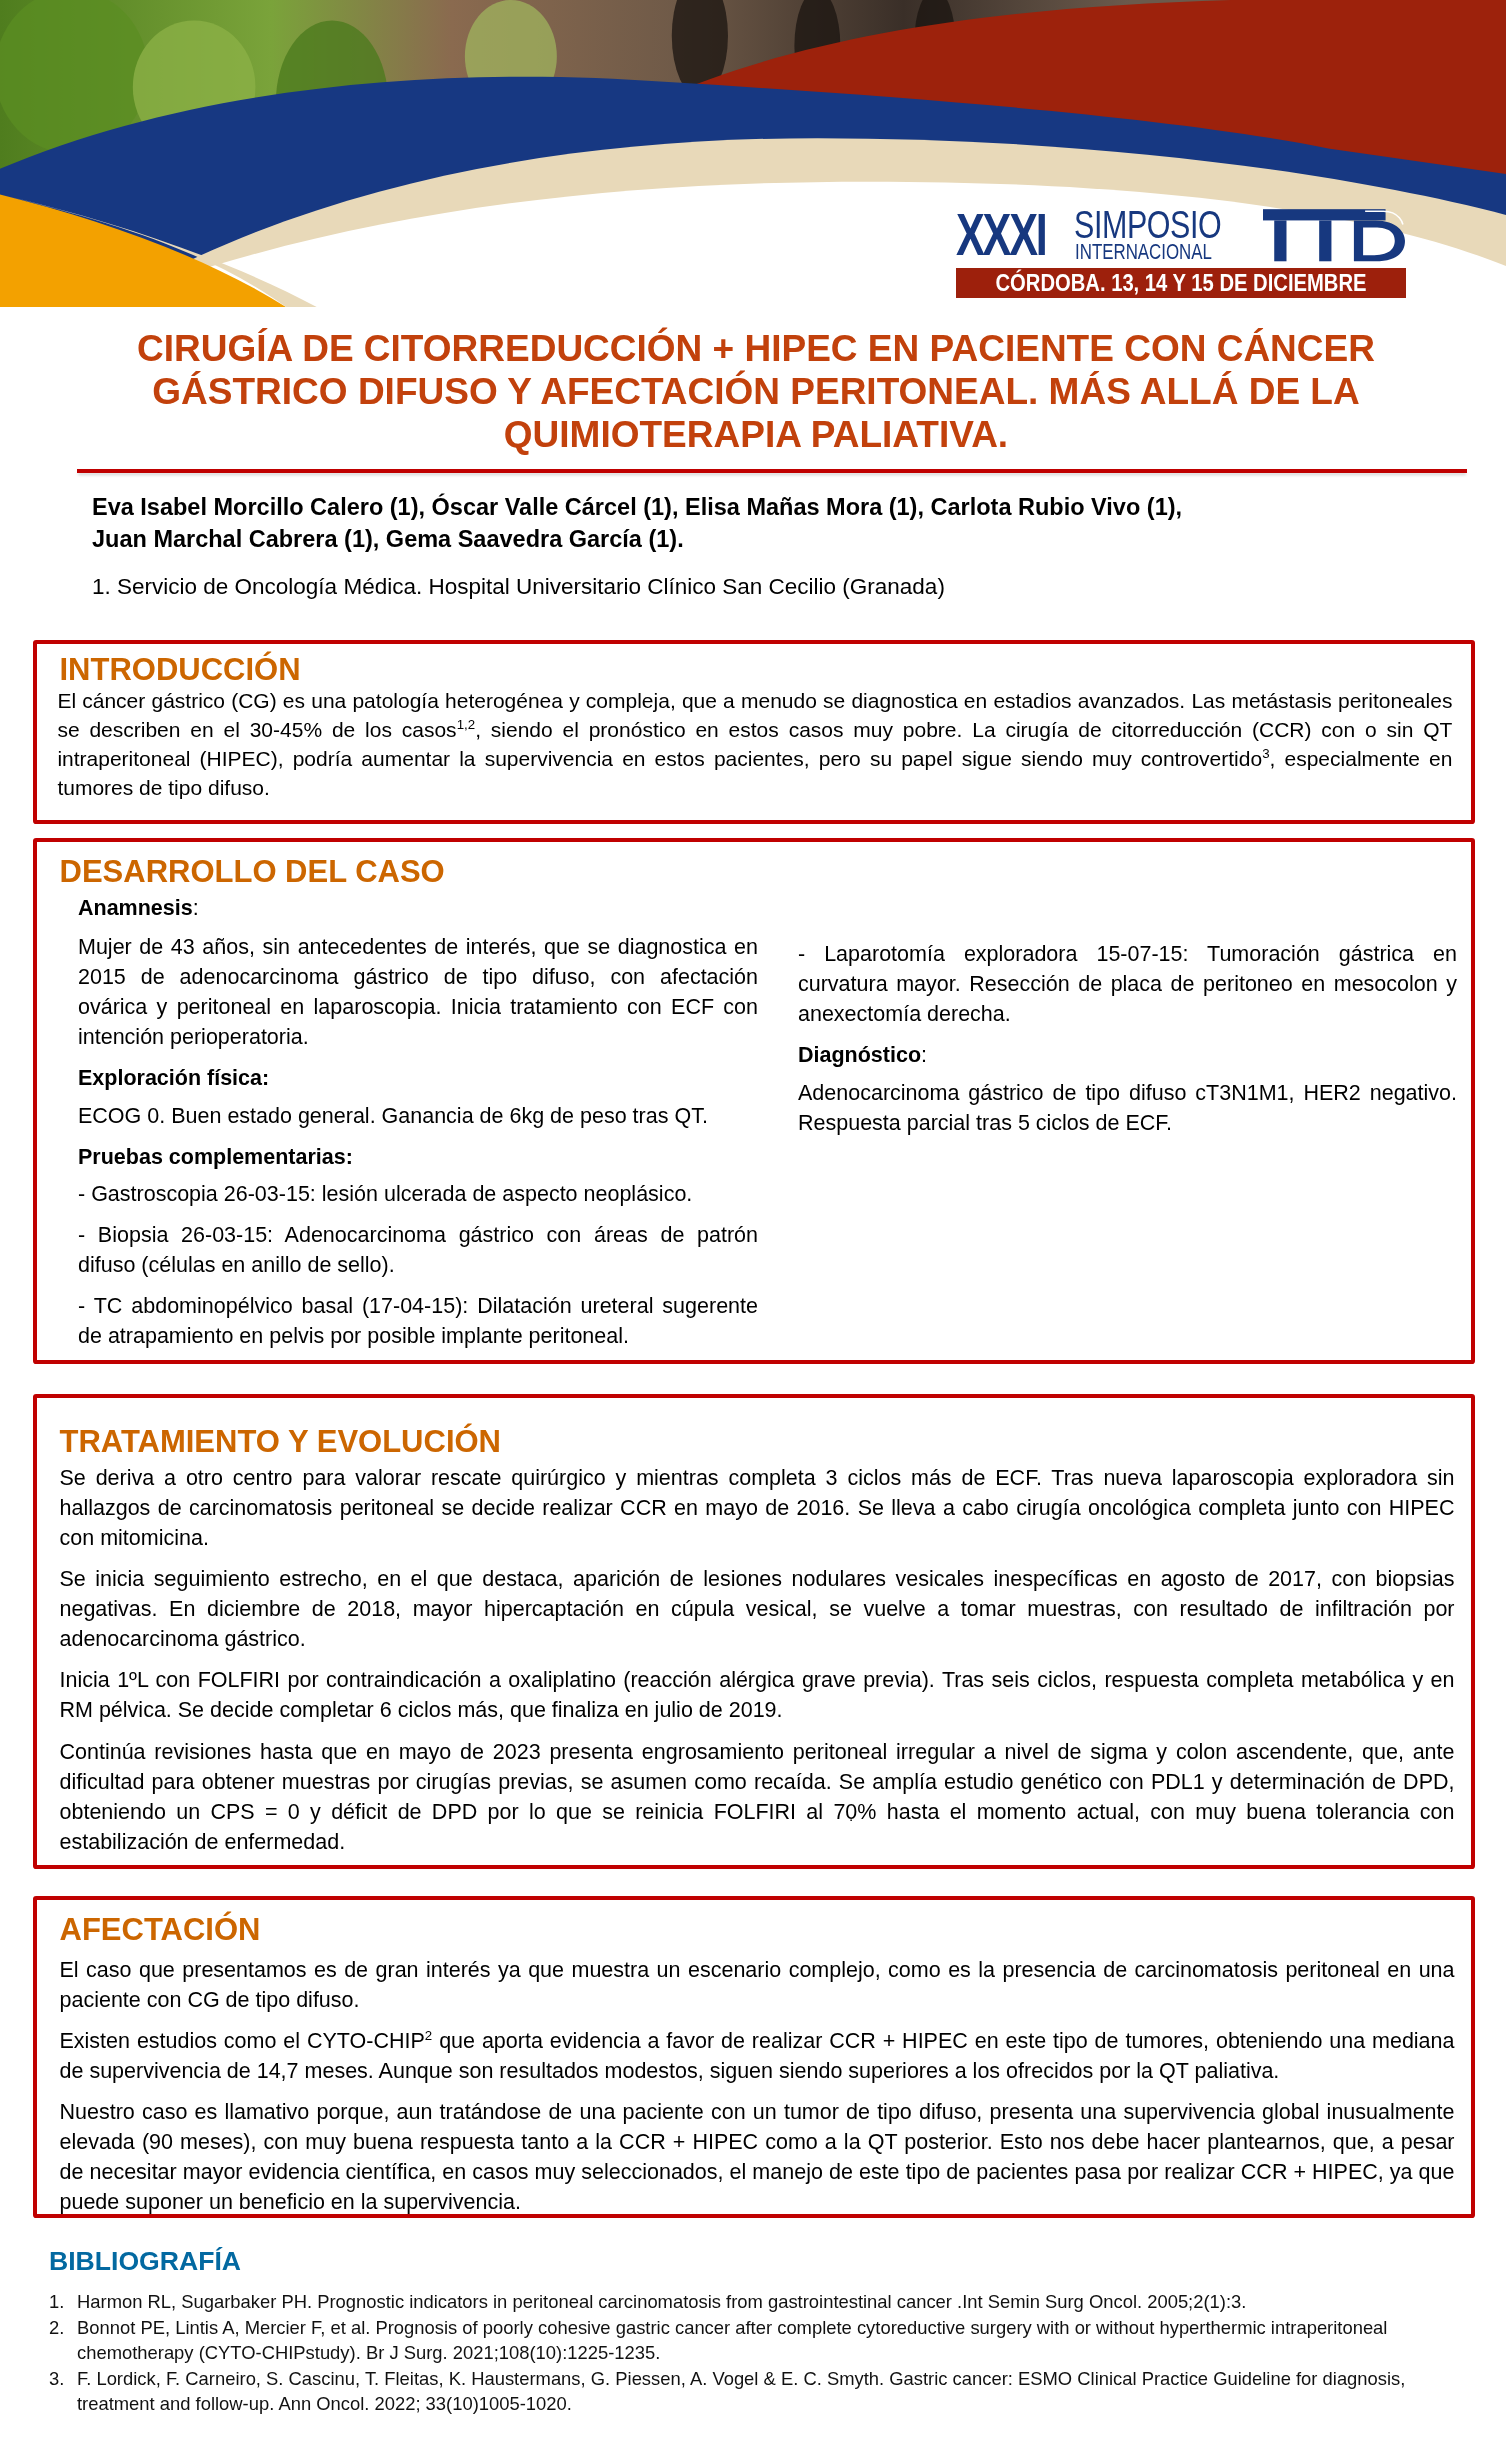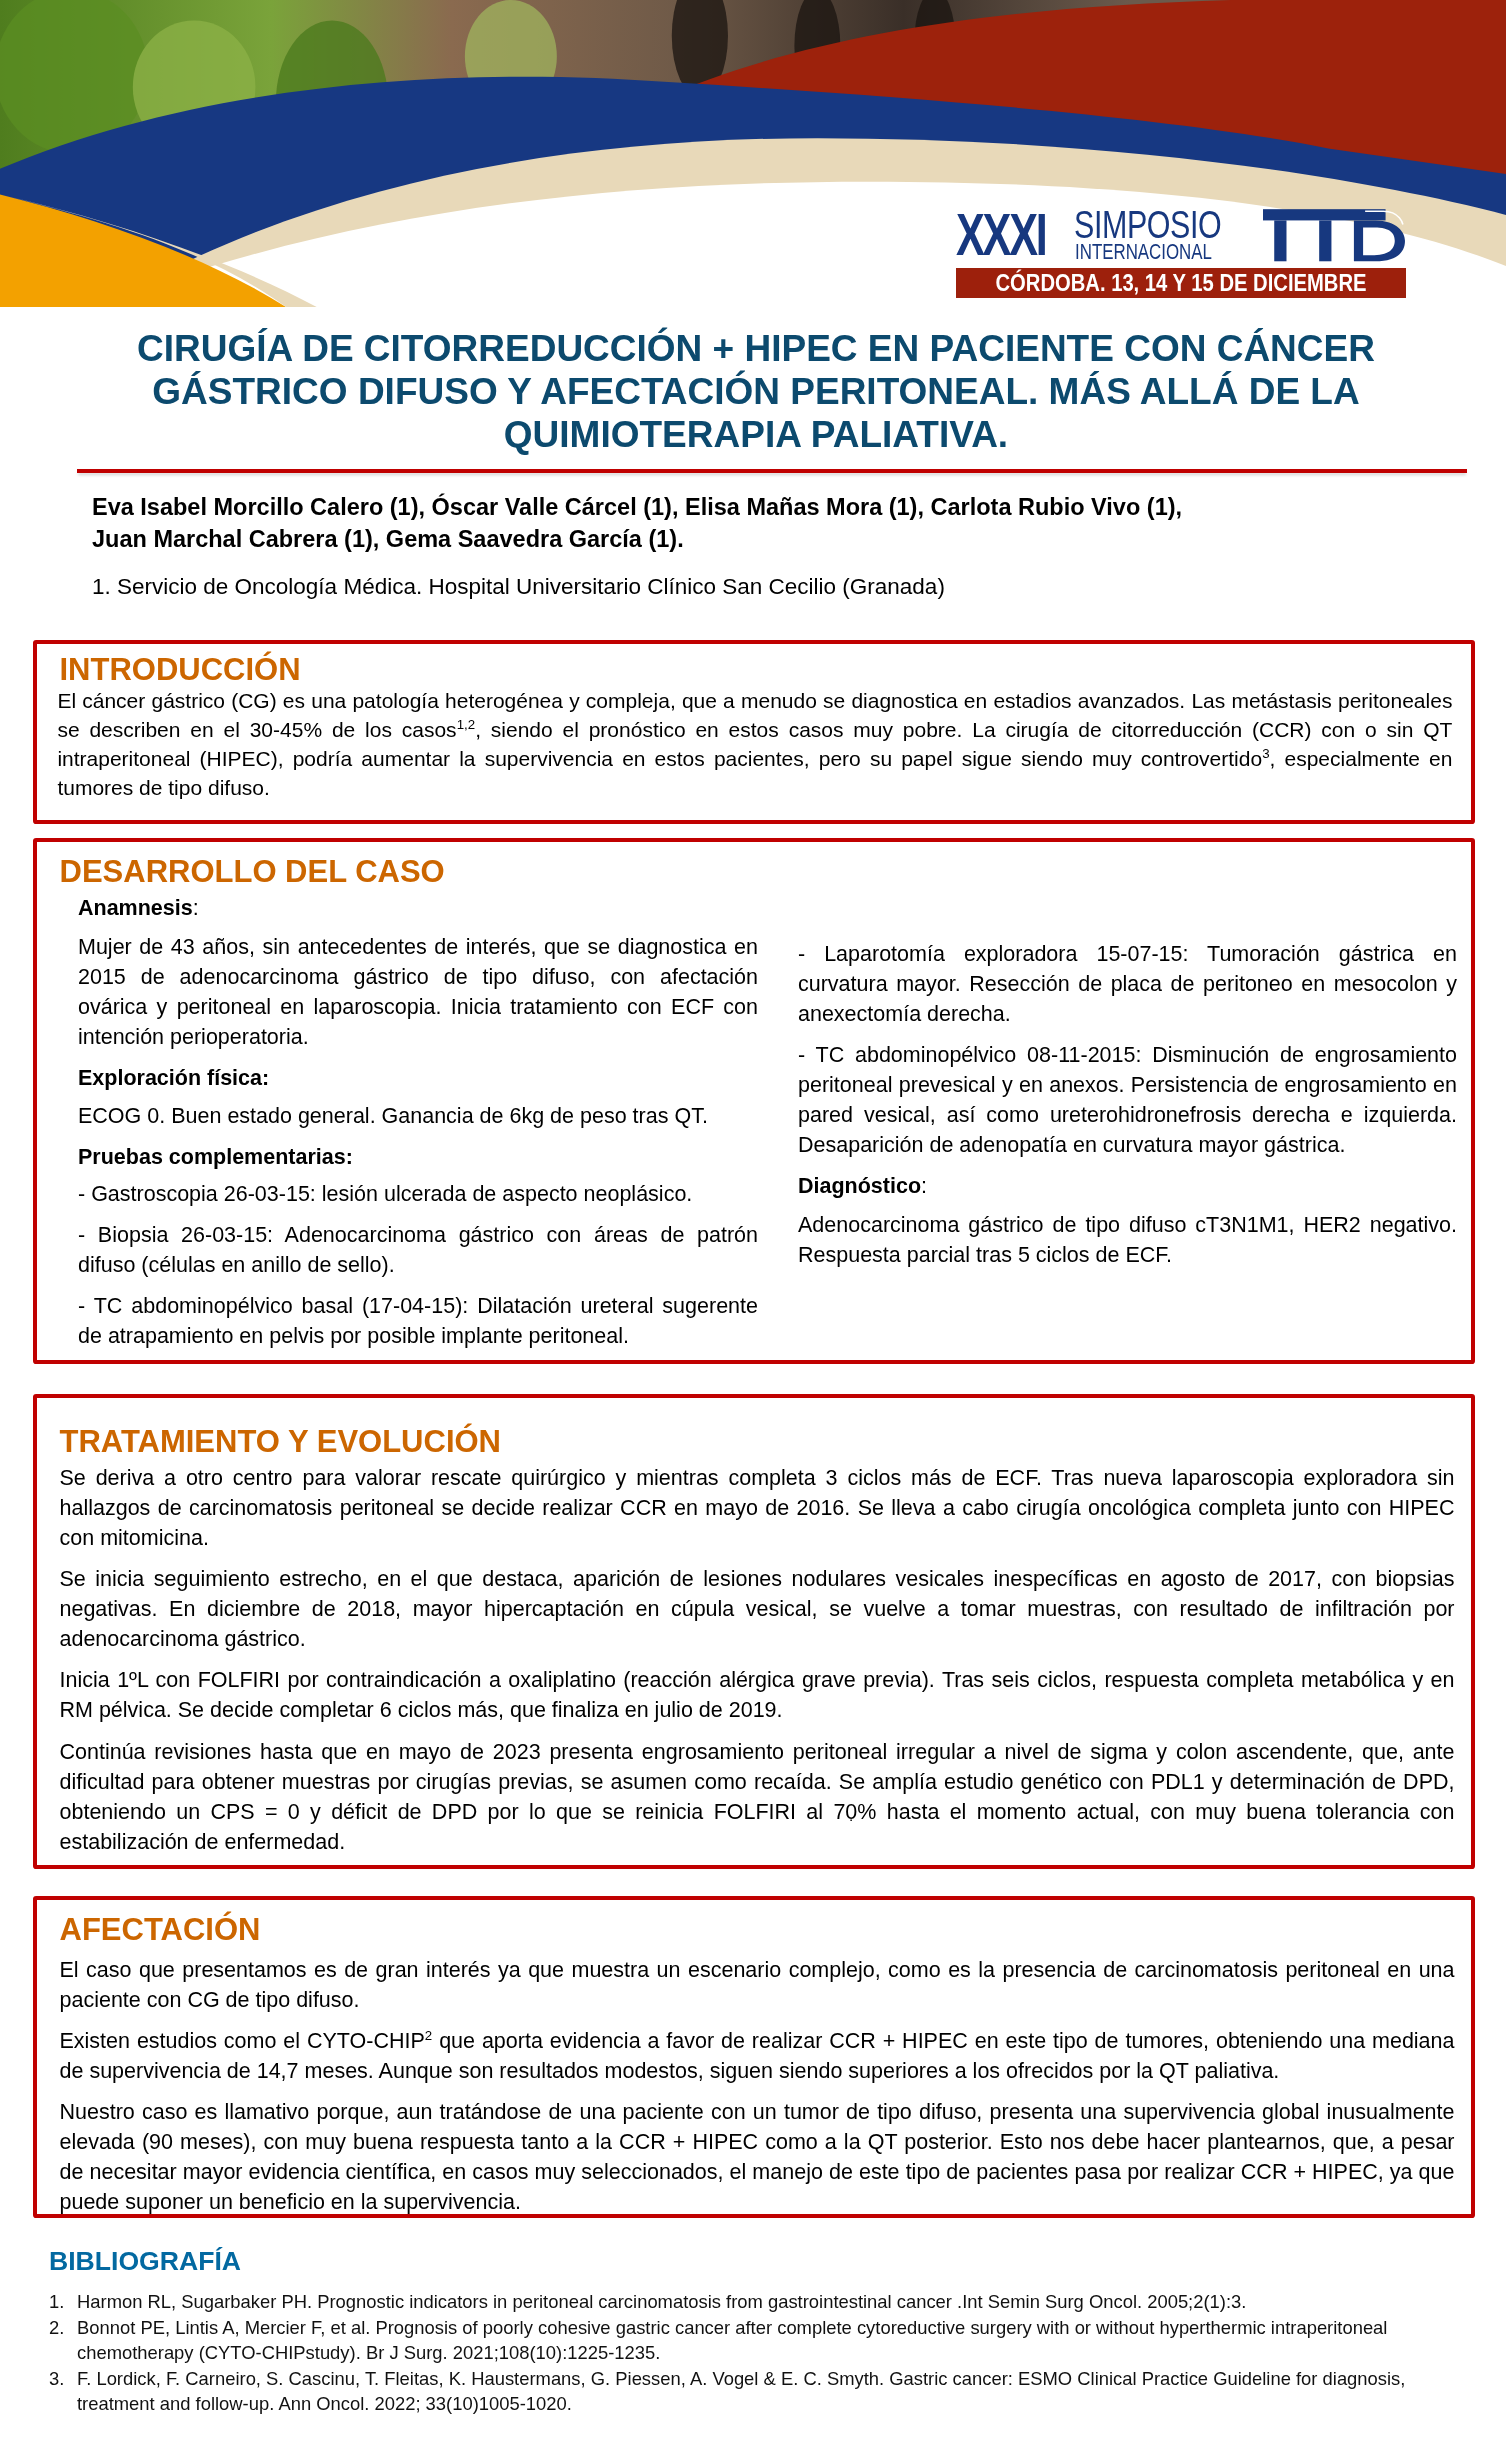--- a/index.html
+++ b/index.html
@@ -12,21 +12,21 @@
   
   .logo { position: absolute; left: 956px; top: 209px; width: 460px; height: 92px; }
   .logo-xxxi { position: absolute; left: 0; top: 0; font-family: "Liberation Sans", sans-serif; font-weight: bold; font-size: 60px; color: #17387f; letter-spacing: -3.1px; line-height: 51px; transform: scaleX(0.72); transform-origin: left top; }
   .logo-simposio { position: absolute; left: 118px; top: -2px; font-size: 39px; color: #17387f; line-height: 36px; transform: scaleX(0.78); transform-origin: left top; letter-spacing: -0.5px; }
   .logo-internacional { position: absolute; left: 119px; top: 33px; font-size: 22.5px; color: #17387f; line-height: 20.4px; transform: scaleX(0.75); transform-origin: left top; }
   .logo-ttd { position: absolute; left: 307px; top: 0; width: 143px; height: 54px; }
   .logo-date { position: absolute; left: 0; top: 59px; width: 450px; height: 30px; background: #9d200c; color: #fff; font-weight: bold; font-size: 23.5px; line-height: 30px; text-align: center; letter-spacing: 0px; }
   .logo-date span { display: inline-block; transform: scaleX(0.86); }
 
   
-  .title { position: absolute; left: 102px; top: 327px; width: 1308px; text-align: center; color: #0c4a6e; font-weight: bold; font-size: 37px; line-height: 43px; }
+  .title { position: absolute; left: 102px; top: 327px; width: 1308px; text-align: center; color: #c2410c; font-weight: bold; font-size: 37px; line-height: 43px; }
   .title-rule { position: absolute; left: 77px; top: 469px; width: 1390px; height: 3.6px; background: #c00000; box-shadow: 0 3.1px 3.1px -1px #c8c8c8; }
 
   .authors { position: absolute; left: 92px; top: 491px; font-size: 23.5px; line-height: 32px; font-weight: bold; }
   .authors div { white-space: nowrap; }
   .affil { position: absolute; left: 92px; top: 571px; font-size: 22.5px; line-height: 31px; white-space: nowrap; }
 
   
   .box { position: absolute; border: 4.1px solid #c00000; border-radius: 3.1px; box-sizing: border-box; background: #fff; }
   .sec-title { position: absolute; color: #cc6600; font-weight: bold; font-size: 31px; line-height: 33px; white-space: nowrap; }
   .para { position: absolute; font-size: 21.5px; line-height: 30px; text-align: justify; }
@@ -119,21 +119,20 @@
     <p>Mujer de 43 años, sin antecedentes de interés, que se diagnostica en 2015 de adenocarcinoma gástrico de tipo difuso, con afectación ovárica y peritoneal en laparoscopia. Inicia tratamiento con ECF con intención perioperatoria.</p>
     <p class="sub" style="margin-bottom:7.2px;">Exploración física:</p>
     <p>ECOG 0. Buen estado general. Ganancia de 6kg de peso tras QT.</p>
     <p class="sub" style="margin-bottom:7.2px;">Pruebas complementarias:</p>
     <p>- Gastroscopia 26-03-15: lesión ulcerada de aspecto neoplásico.</p>
     <p>- Biopsia 26-03-15: Adenocarcinoma gástrico con áreas de patrón difuso (células en anillo de sello).</p>
     <p>- TC abdominopélvico basal (17-04-15): Dilatación ureteral sugerente de atrapamiento en pelvis por posible implante peritoneal.</p>
   </div>
   <div class="para" style="left:761px; top:97px; width:659px;">
     <p>- Laparotomía exploradora 15-07-15: Tumoración gástrica en curvatura mayor. Resección de placa de peritoneo en mesocolon y anexectomía derecha.</p>
-    <p>- TC abdominopélvico 08-11-2015: Disminución de engrosamiento peritoneal prevesical y en anexos. Persistencia de engrosamiento en pared vesical, así como ureterohidronefrosis derecha e izquierda. Desaparición de adenopatía en curvatura mayor gástrica.</p>
     <p style="margin-bottom:8.2px;"><span class="sub">Diagnóstico</span><span>:</span></p>
     <p>Adenocarcinoma gástrico de tipo difuso cT3N1M1, HER2 negativo. Respuesta parcial tras 5 ciclos de ECF.</p>
   </div>
 </div>
 
 <div class="box" id="trat">
   <div class="sec-title" style="left:22.5px; top:26.6px;">TRATAMIENTO Y EVOLUCIÓN</div>
   <div class="para" style="left:22.5px; top:65px; width:1395px;">
     <p>Se deriva a otro centro para valorar rescate quirúrgico y mientras completa 3 ciclos más de ECF.  Tras nueva laparoscopia exploradora sin hallazgos de carcinomatosis peritoneal se decide realizar CCR en mayo de 2016. Se lleva a cabo cirugía oncológica completa junto con HIPEC con mitomicina.</p>
     <p>Se inicia seguimiento estrecho, en el que destaca, aparición de lesiones nodulares vesicales inespecíficas en agosto de 2017, con biopsias negativas. En diciembre de 2018, mayor hipercaptación en cúpula vesical, se vuelve a tomar muestras, con resultado de infiltración por adenocarcinoma gástrico.</p>

